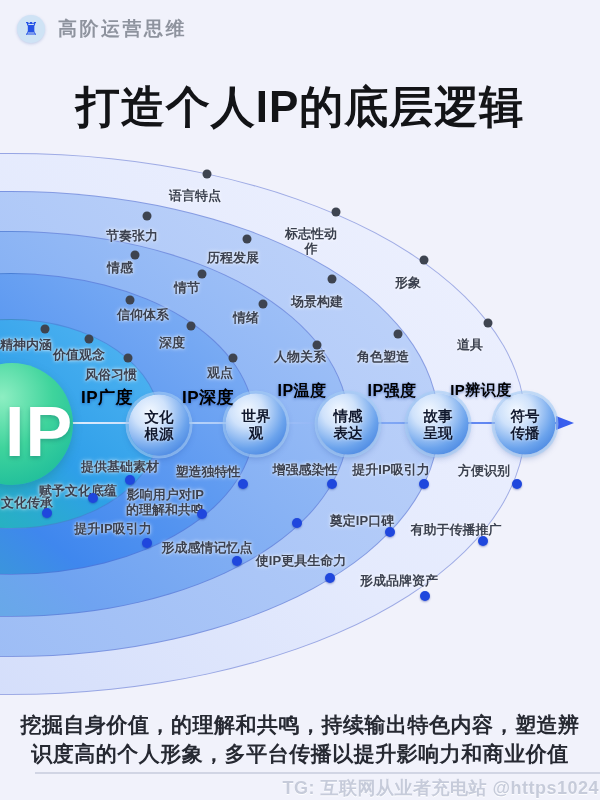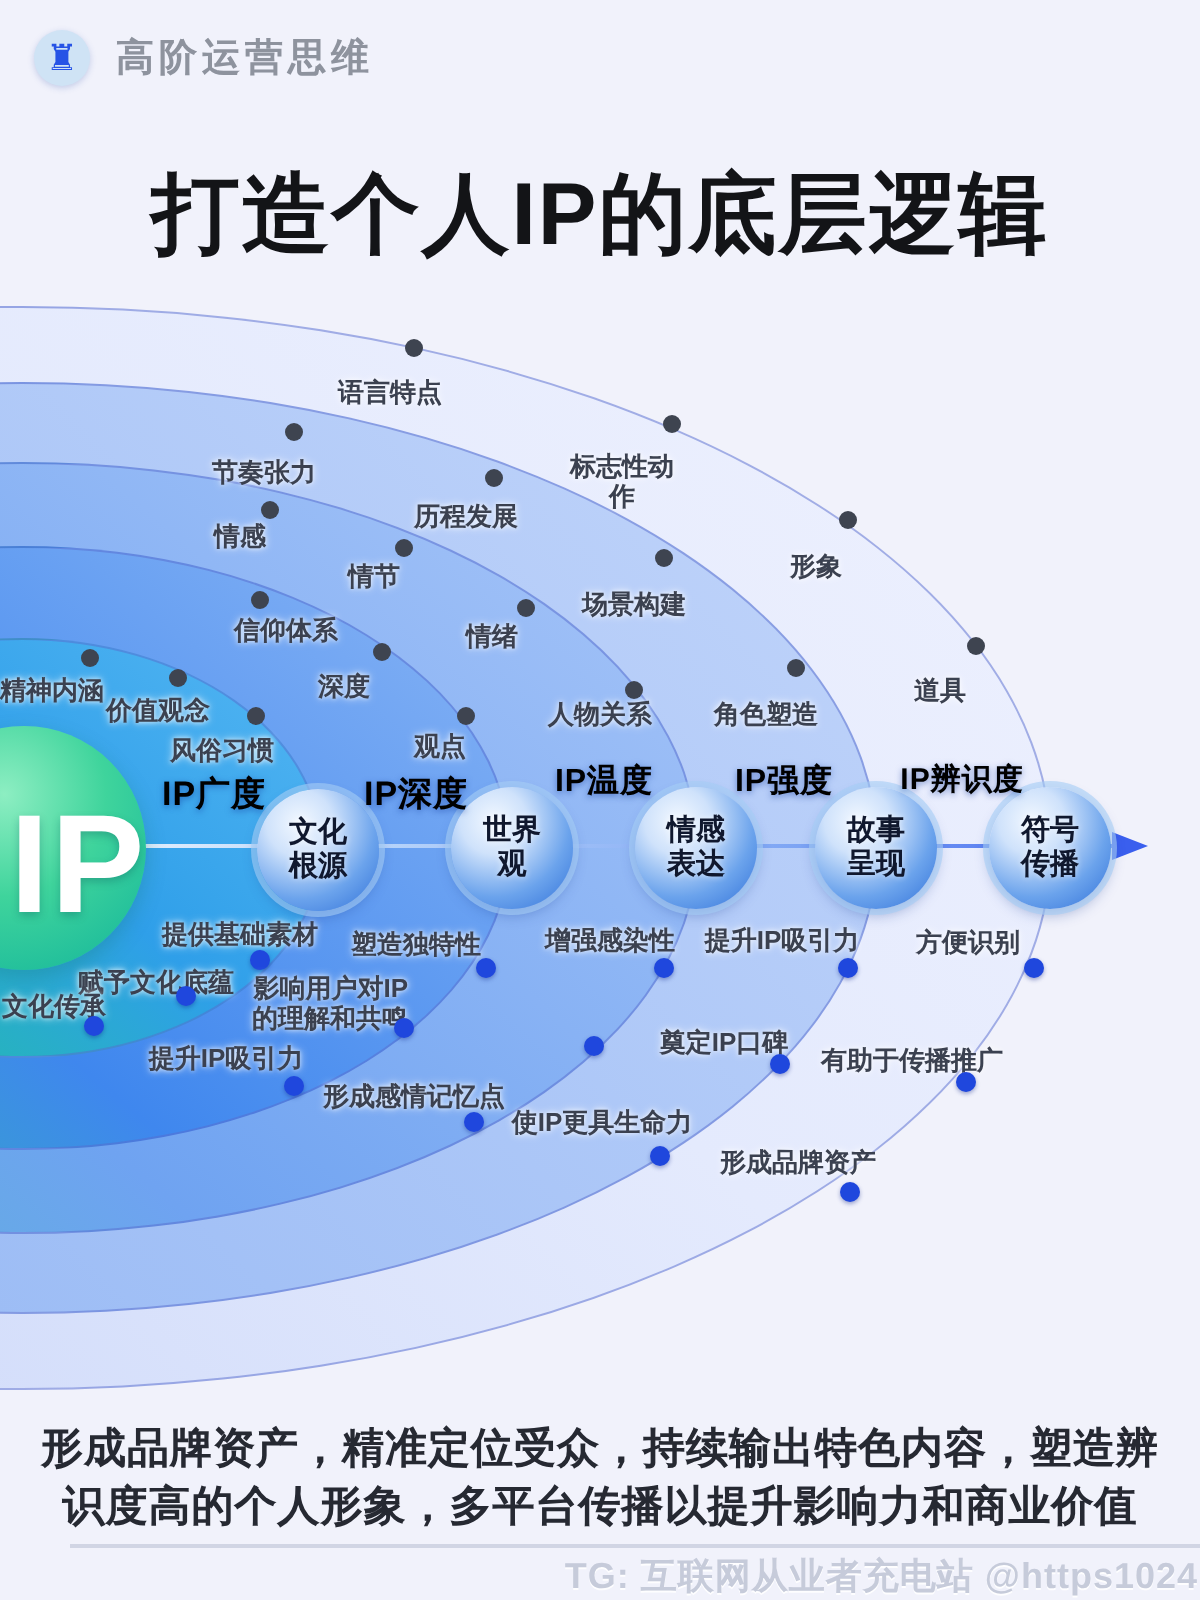--- a/index.html
+++ b/index.html
@@ -162,19 +162,19 @@
       <div class="node-sphere" style="left: 525px; top: 424px;">符号
 传播</div>
       <div class="stage-label" style="left: 107px; top: 397px; font-size: 17px;">IP广度</div>
       <div class="stage-label" style="left: 208px; top: 397px; font-size: 17px;">IP深度</div>
       <div class="stage-label" style="left: 302px; top: 391px; font-size: 16px;">IP温度</div>
       <div class="stage-label" style="left: 392px; top: 391px; font-size: 16px;">IP强度</div>
       <div class="stage-label" style="left: 481px; top: 390px; font-size: 15px;">IP辨识度</div>
     </div>
 
   <div class="summary">
-    <div>形成品牌资产，精准定位受众，持续输出特色内容，塑造辨</div>
+    <div>挖掘自身价值，的理解和共鸣，持续输出特色内容，塑造辨</div>
     <div>识度高的个人形象，多平台传播以提升影响力和商业价值</div>
   </div>
   <div class="footer-divider"></div>
   <div class="watermark">TG: 互联网从业者充电站 @https1024</div>
 
 </div>
 
 </body></html>

